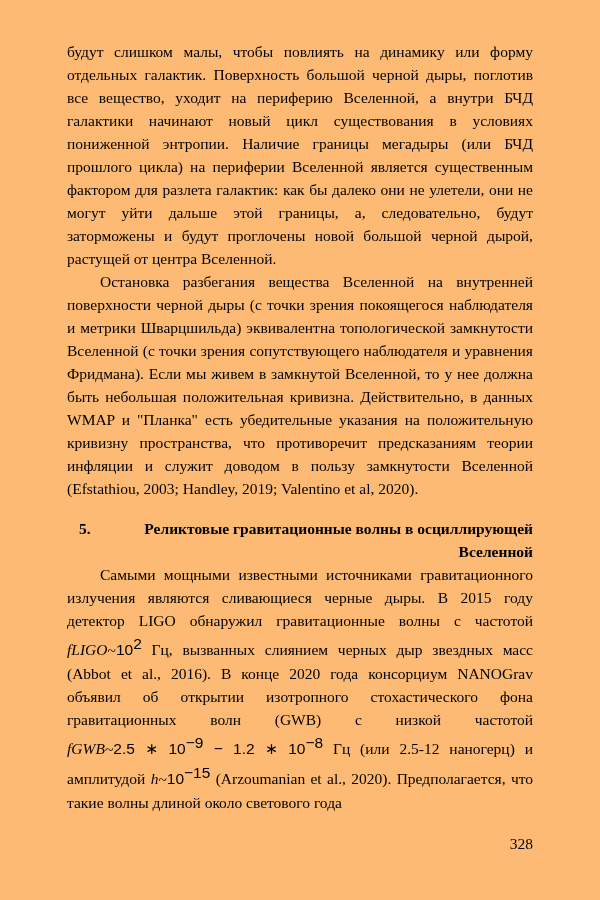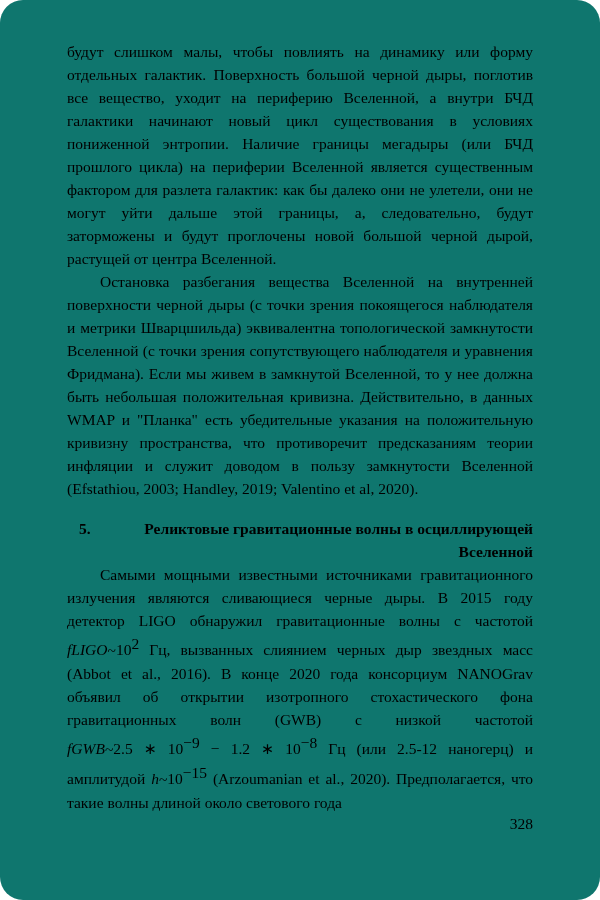--- a/index.html
+++ b/index.html
@@ -11,23 +11,22 @@
     width: 600px;
     height: 900px;
     font-family: "Liberation Serif", "DejaVu Serif", serif;
     color: #000000;
     -webkit-font-smoothing: antialiased;
   }
   .page {
     position: relative;
     width: 600px;
     height: 900px;
-    background: #0f766e;
+    background: #fdba74;
     overflow: hidden;
-    border-radius: 23px;
   }
   .textblock {
     position: absolute;
     left: 67px;
     top: 40px;
     width: 466px;
   }
   p.para {
     margin: 0;
     text-align: justify;
@@ -64,37 +63,37 @@
     font-weight: bold;
     text-align: right;
   }
   
   .mathvar {
     font-family: "Liberation Serif", "DejaVu Serif", serif;
     font-style: italic;
     font-size: 15.5px;
   }
   .mathnum {
-    font-family: Liberation Serif, serif;
+    font-family: Liberation Sans, sans-serif;
     font-style: normal;
     font-size: 15.5px;
   }
   .tilde {
     font-style: normal;
     font-size: 15.5px;
     vertical-align: -0.06em;
   }
   .nowrapmath {
     white-space: nowrap;
   }
   .pagenum {
     position: absolute;
     left: 67px;
     width: 466px;
-    top: 812px;
+    top: 832px;
     text-align: right;
     font-size: 15.5px;
     line-height: 23px;
   }
 </style>
 </head>
 <body>
 
 <div class="page">
 

